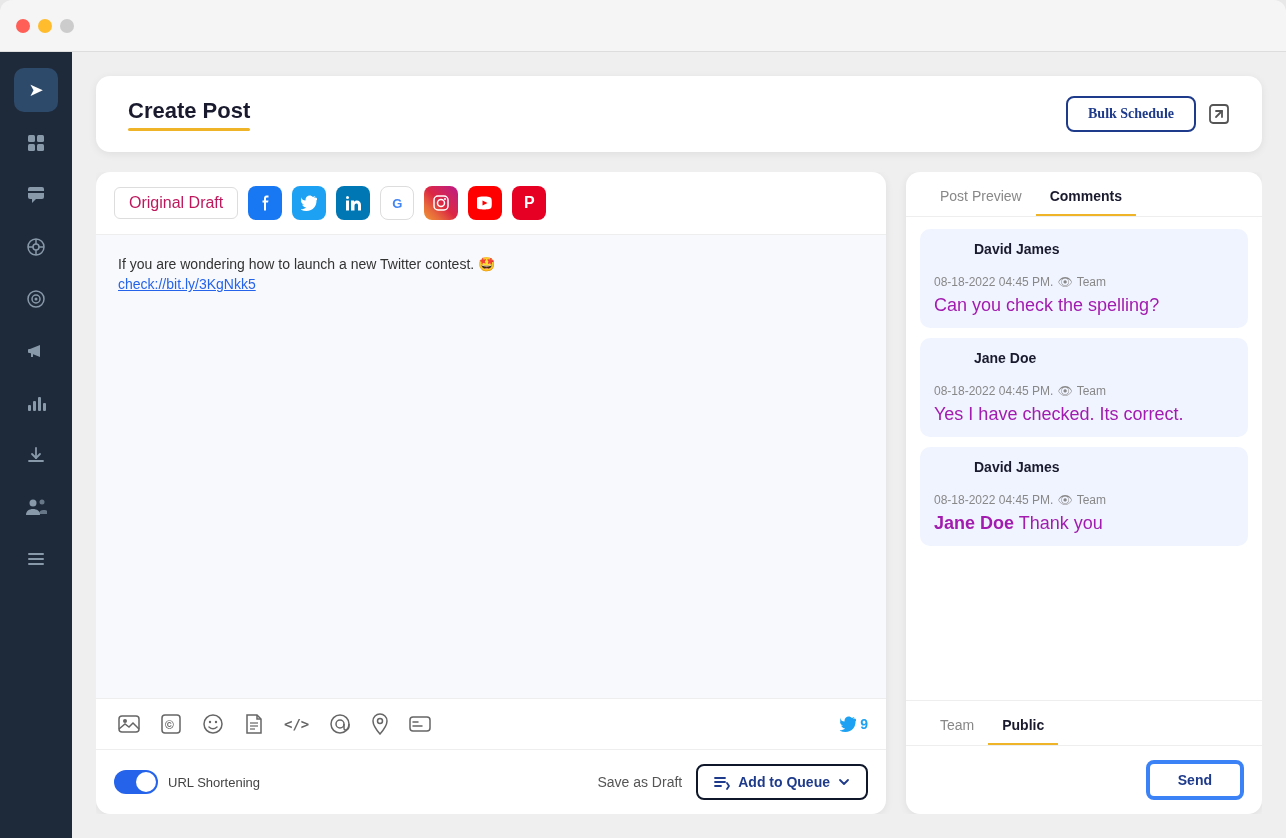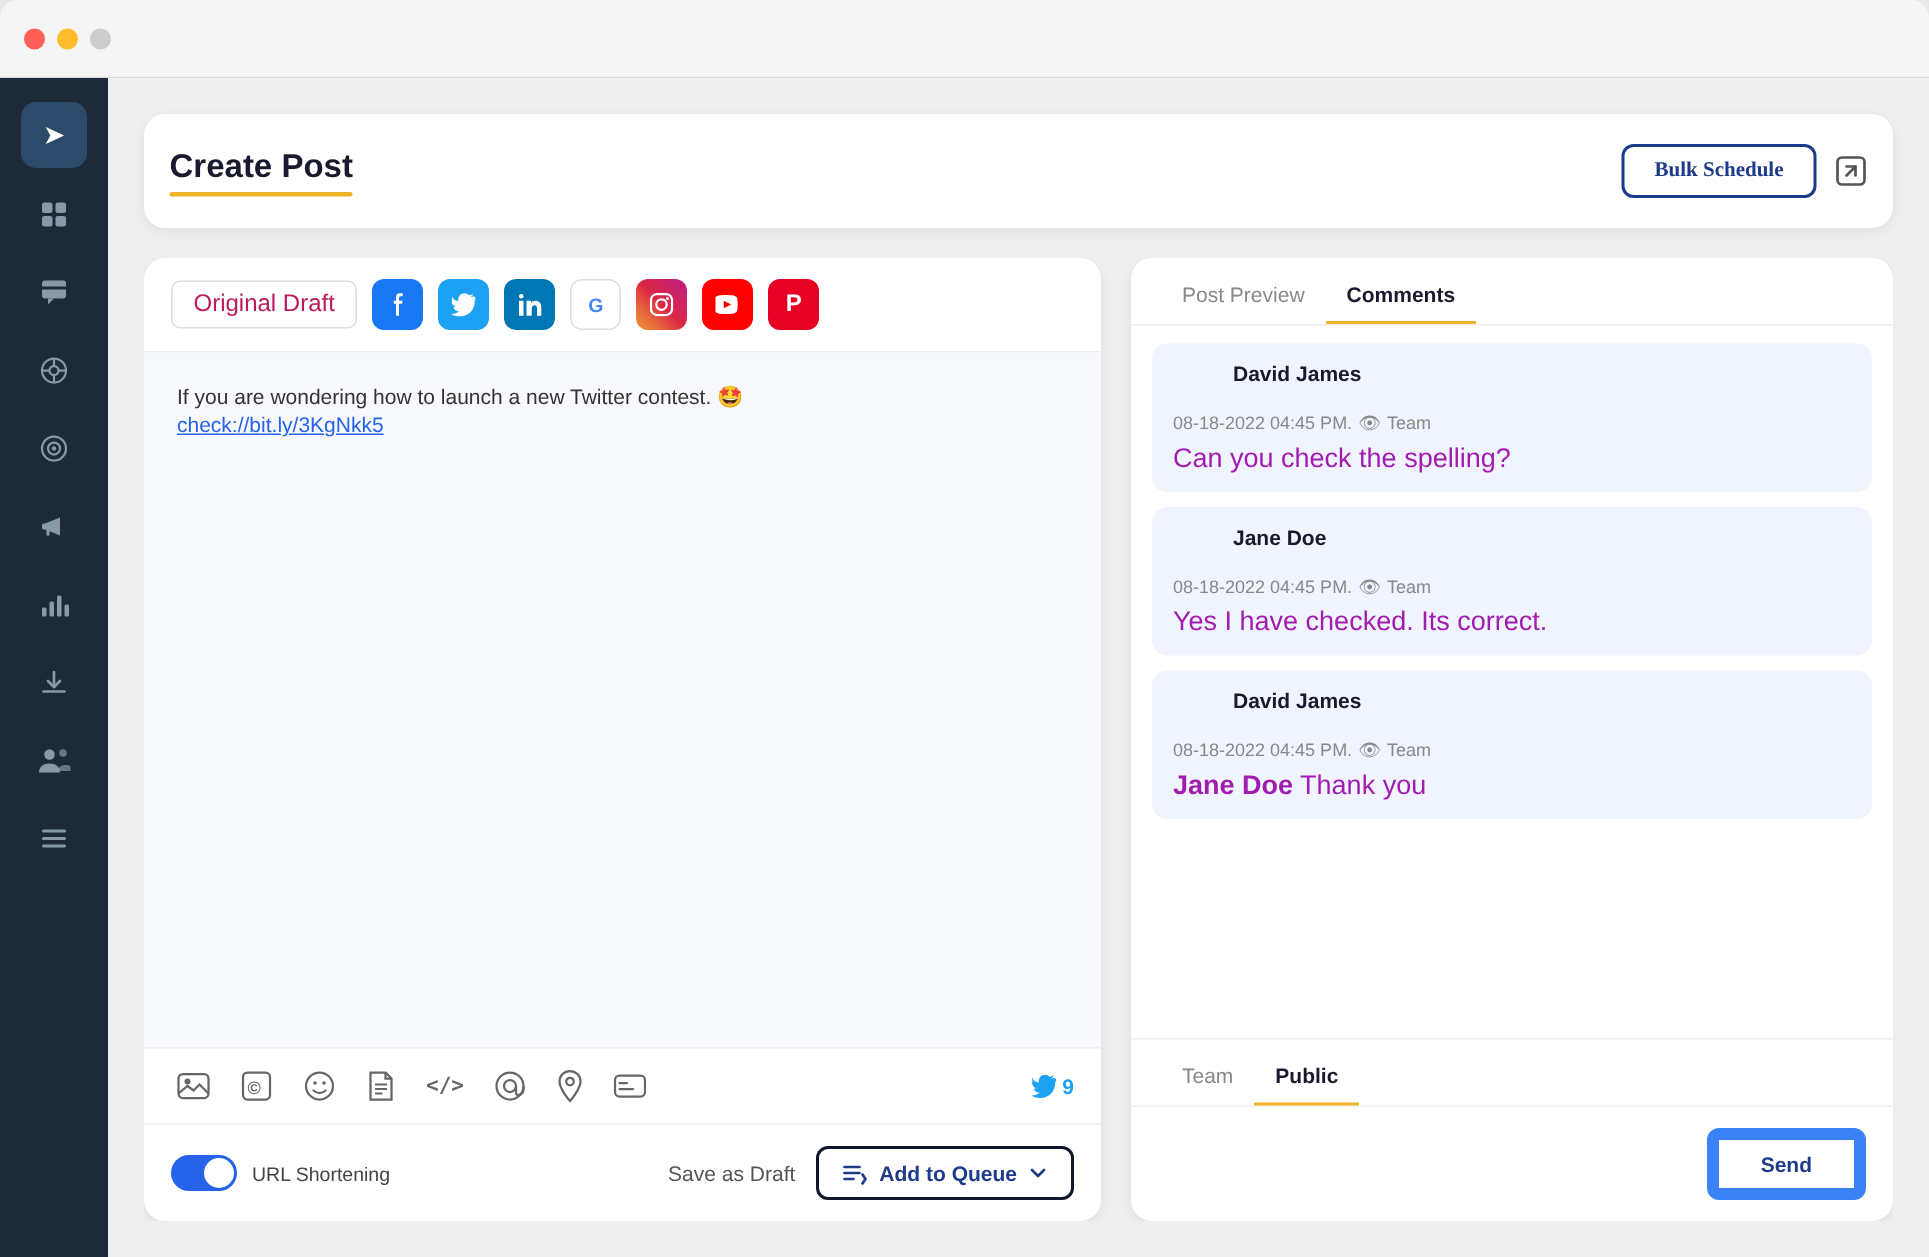--- a/index.html
+++ b/index.html
@@ -71,21 +71,21 @@
       display: flex;
       flex-direction: column;
       gap: 20px;
       overflow: hidden;
     }
 
     
     .header-card {
       background: #fff;
       border-radius: 14px;
-      padding: 20px 17px;
+      padding: 20px 32px;
       display: flex;
       align-items: center;
       justify-content: space-between;
       box-shadow: 0 2px 8px rgba(0,0,0,0.07);
     }
     .page-title-wrap {
       display: flex;
       flex-direction: column;
       gap: 4px;
     }
@@ -263,21 +263,21 @@
       padding: 8px 16px;
       border-radius: 8px;
       cursor: pointer;
       display: flex;
       align-items: center;
       gap: 8px;
     }
 
     
     .right-panel {
-      width: 508px;
+      width: 356px;
       background: #fff;
       border-radius: 14px;
       box-shadow: 0 2px 8px rgba(0,0,0,0.07);
       display: flex;
       flex-direction: column;
       overflow: hidden;
       flex-shrink: 0;
     }
 
     .tab-row {
@@ -347,21 +347,21 @@
       border-bottom: 1px solid #eee;
     }
 
     .send-area {
       padding: 14px 18px;
       display: flex;
       justify-content: flex-end;
     }
     .send-btn {
       background: #fff;
-      border: 8px solid #3b82f6;
+      border: 4px solid #3b82f6;
       color: #1e3a8a;
       font-size: 14px;
       font-weight: 700;
       padding: 8px 28px;
       border-radius: 8px;
       cursor: pointer;
       margin-left: 28px;
     }
 
     

